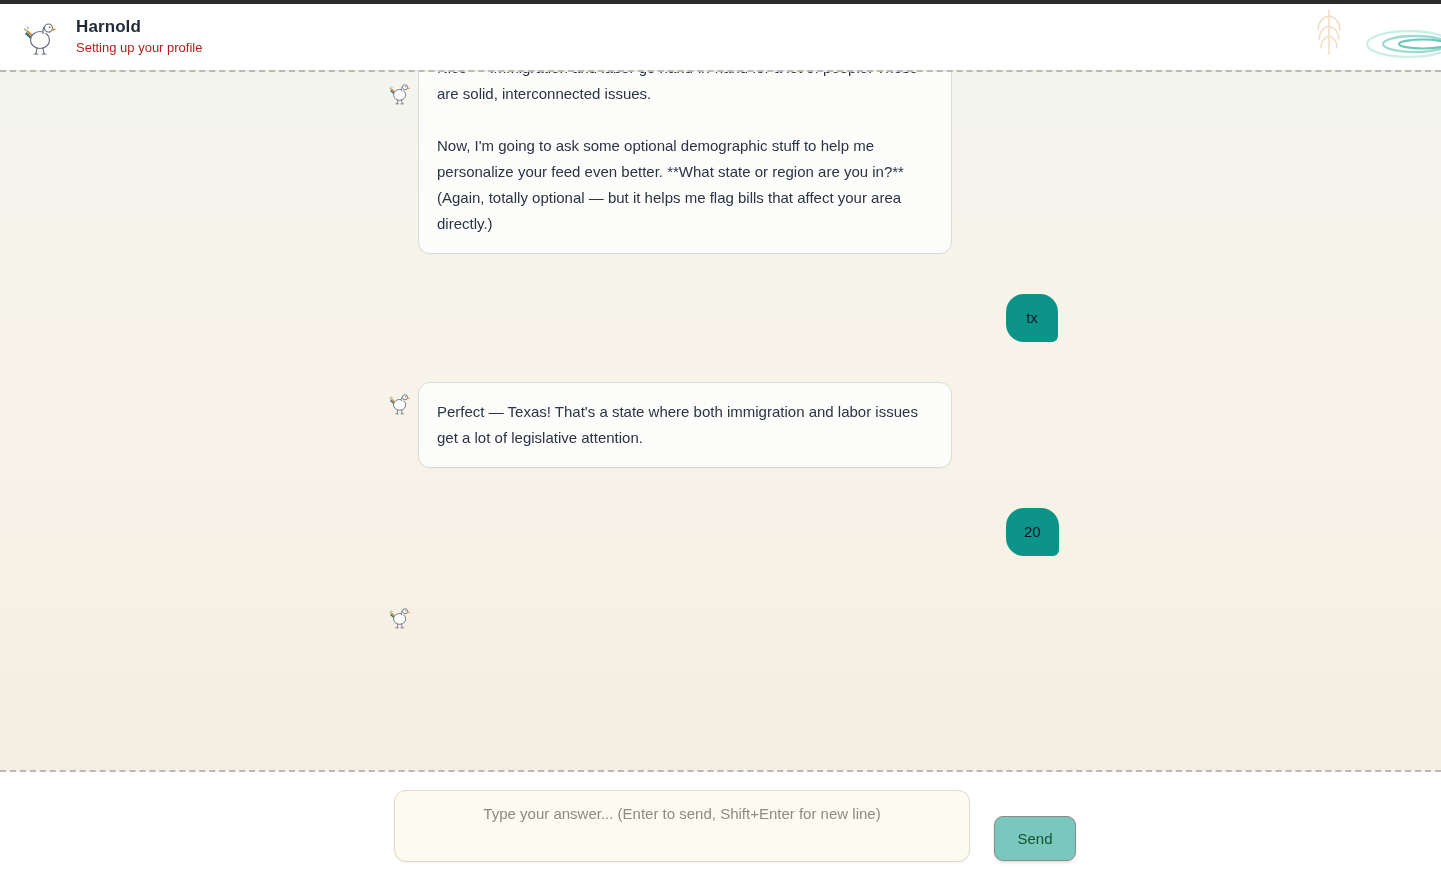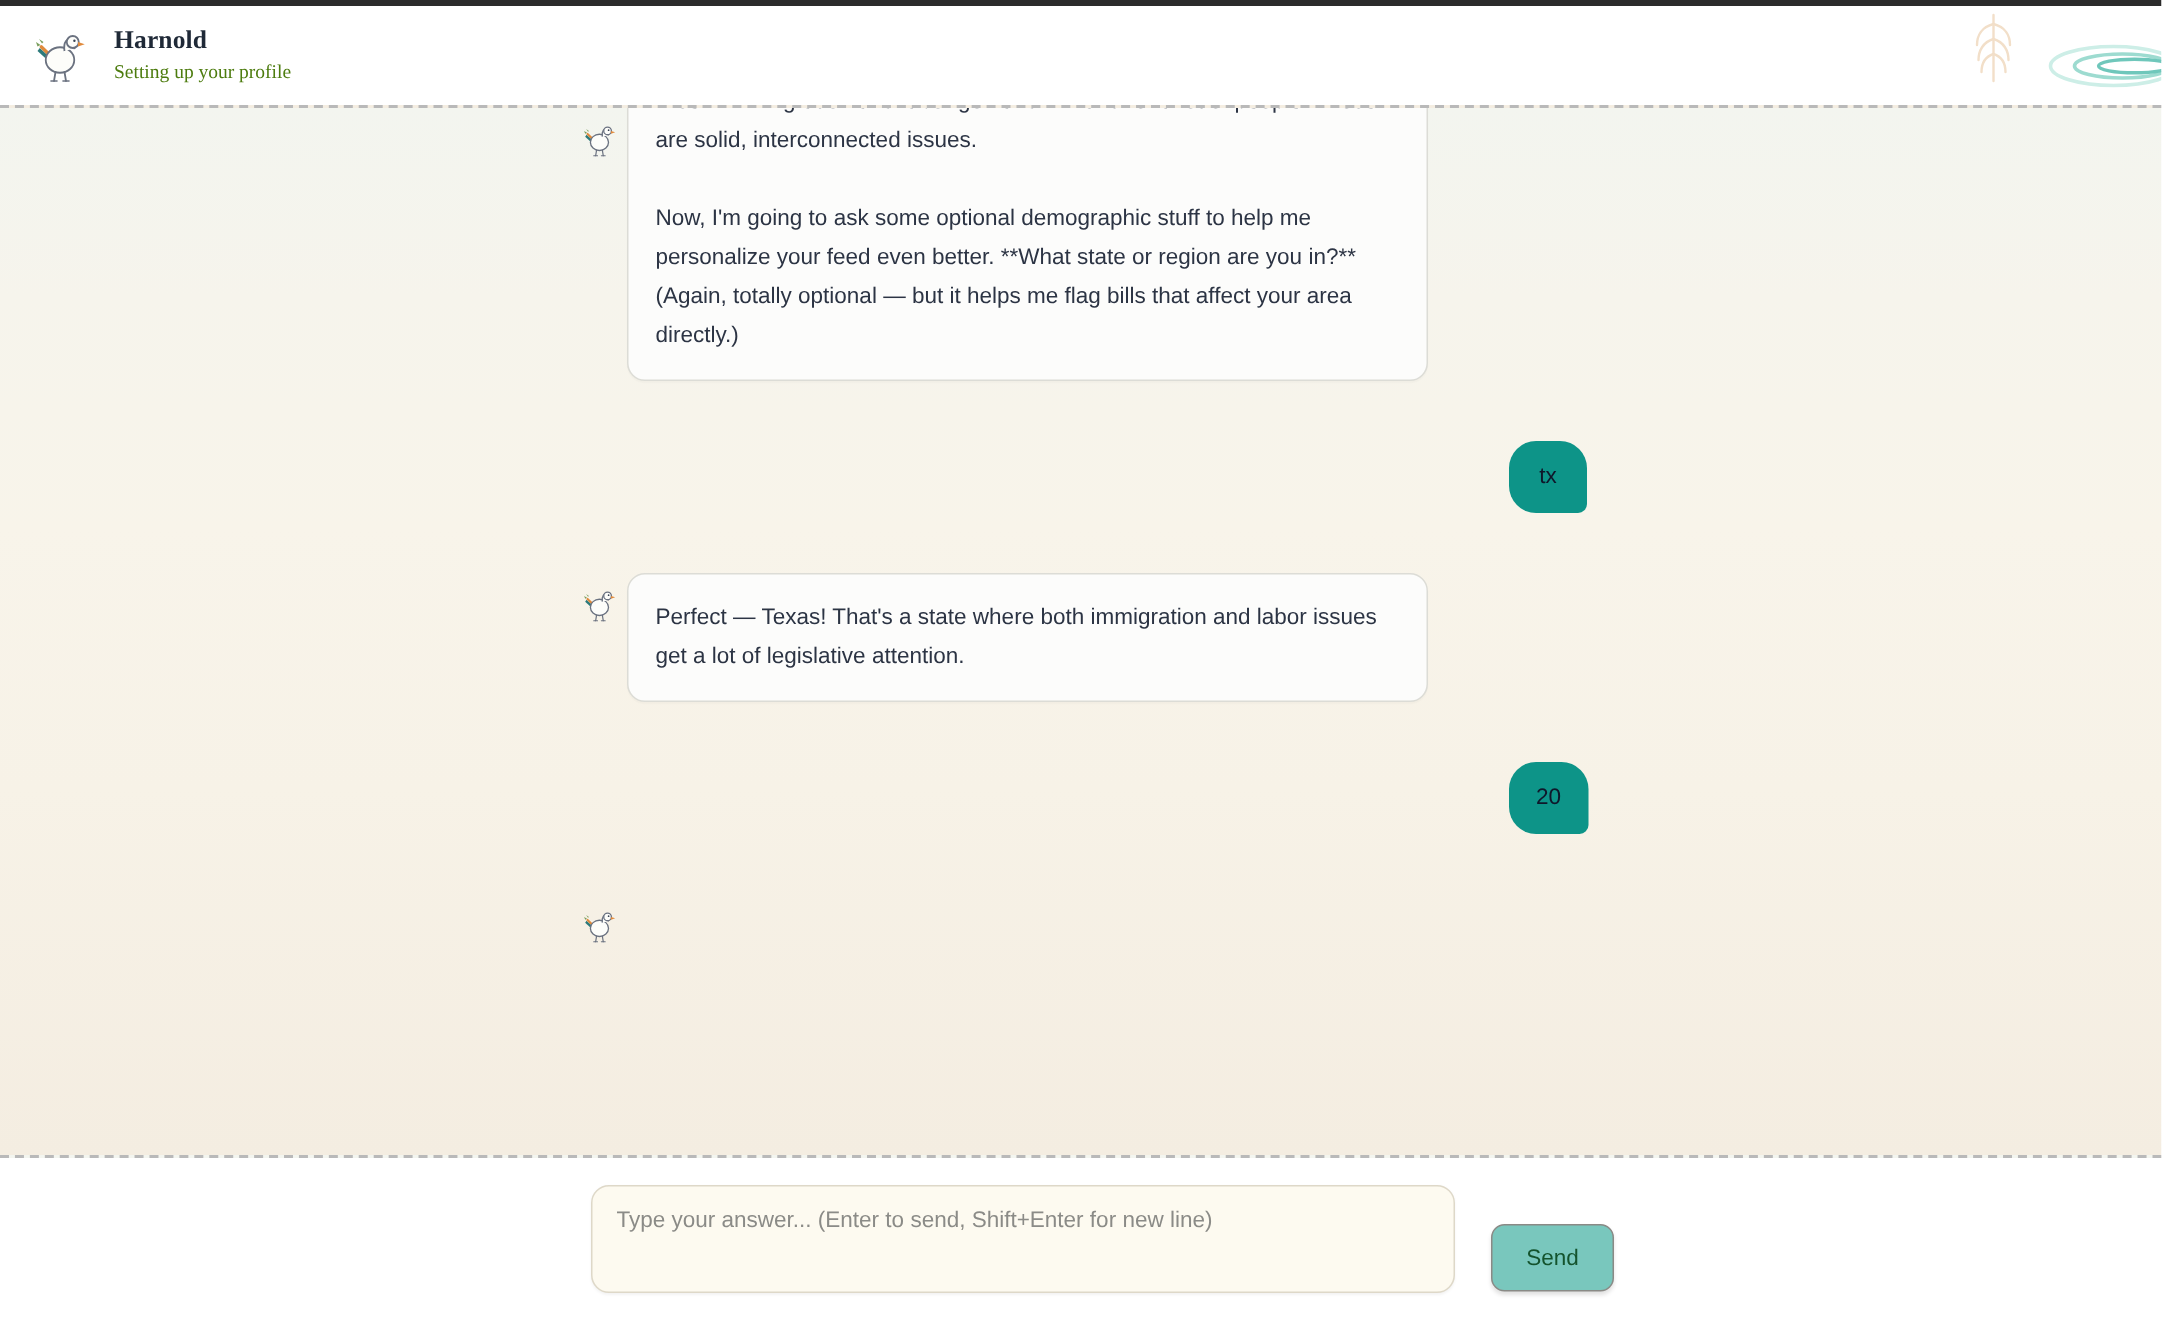--- a/index.html
+++ b/index.html
@@ -25,39 +25,38 @@
   
   .header {
     position: absolute;
     top: 4px; left: 0;
     width: 1441px; height: 66px;
     background: #ffffff;
     display: flex;
     align-items: center;
     padding-left: 16px;
     overflow: hidden;
-    font-family: Liberation Serif, serif;
   }
   .brand-avatar {
     width: 46px; height: 46px;
     flex: 0 0 46px;
     display: flex; align-items: center; justify-content: center;
     margin-right: 14px;
   }
   .brand-text { display: flex; flex-direction: column; justify-content: center; }
   .brand-title {
     font-size: 17px;
     font-weight: bold;
     color: #1f2937;
     letter-spacing: 0.1px;
     line-height: 20px;
   }
   .brand-sub {
     font-size: 13px;
-    color: #4d7c0f;
+    color: #b91c1c;
     line-height: 18px;
     margin-top: 2px;
   }
 
   
   .corner-art {
     position: absolute;
     top: 4px;
     right: 0;
     width: 150px;
@@ -149,20 +148,21 @@
     background: #fdfaf0;
     border: 1px solid #ded8c8;
     border-radius: 12px;
     padding: 14px 16px;
     font-family: "Liberation Sans", sans-serif;
     font-size: 15px;
     color: #2c3444;
     resize: none;
     outline: none;
     box-shadow: 0 1px 2px rgba(0,0,0,0.05);
+    text-align: center;
   }
   .answer-input::placeholder { color: #8b8b87; }
 
   .send-button {
     margin-left: 24px;
     margin-top: 26px;
     width: 82px;
     height: 45px;
     background: #79c7bd;
     color: #14532d;

